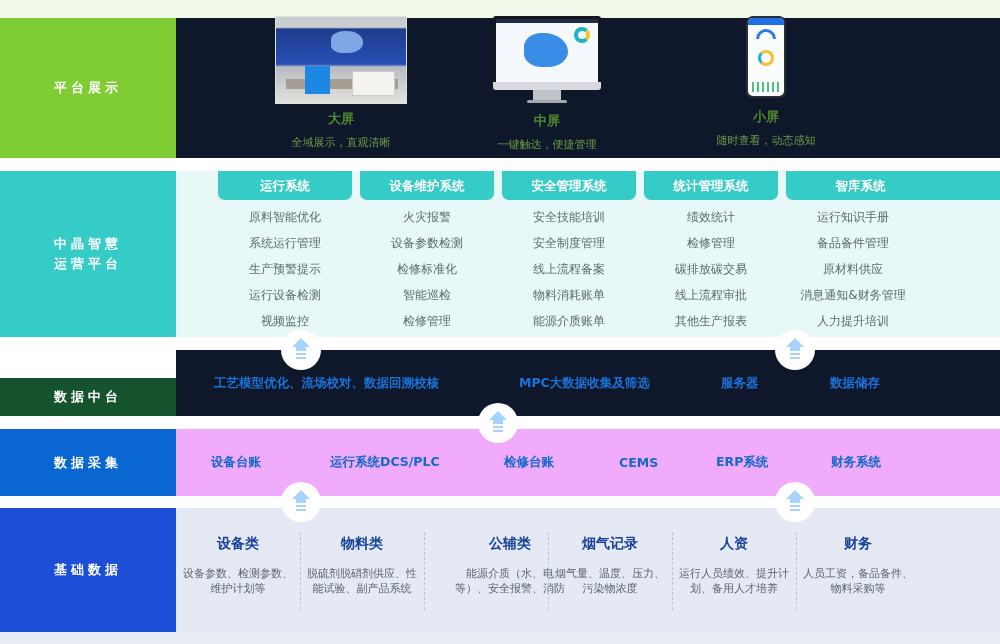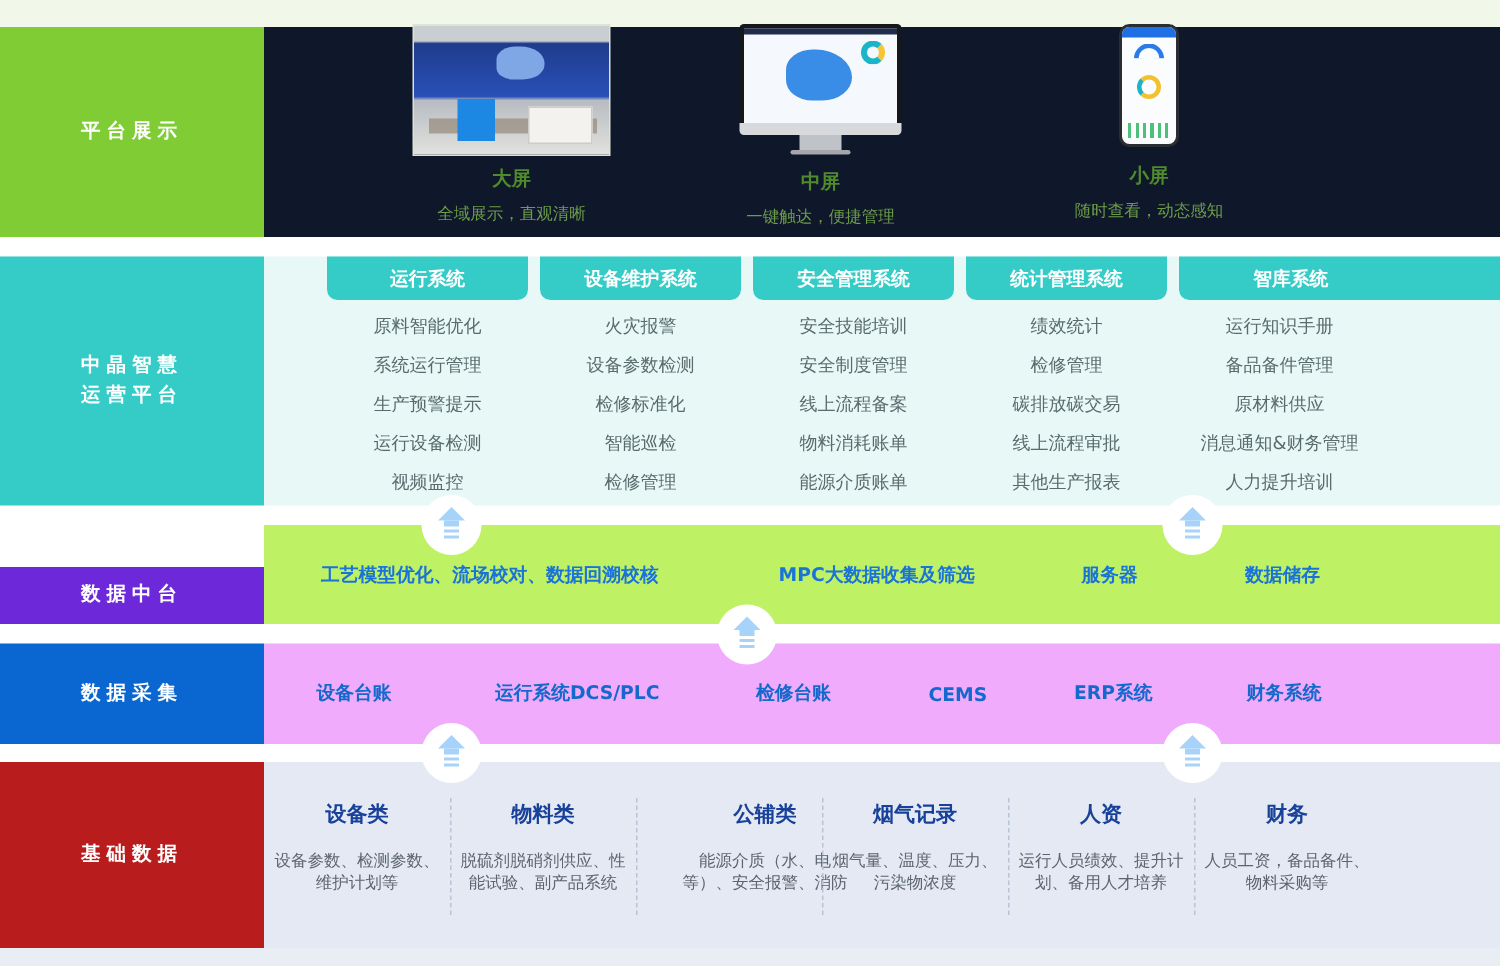--- a/index.html
+++ b/index.html
@@ -55,32 +55,32 @@
   #r2 { top: 171px; height: 166px; }
   #r2 .label { background: #35cbc6; }
   #r2 .panel { background: #e8f8f7; }
   .col { position: absolute; top: 0; width: 134px; text-align: center; }
   .col-head { height: 29px; background: #35cbc6; color: #fff; font-weight: bold; font-size: 12.5px; line-height: 29px; border-radius: 0 0 7px 7px; }
   .col-items { list-style: none; margin-top: 4px; }
   .col-items li { font-size: 12px; color: #5a6b6e; height: 26px; line-height: 26px; }
 
   
   #r3 { top: 350px; height: 66px; }
-  #r3 .label { background: #6d28d9; margin-top: 28px; }
-  #r3 .panel { background: #bef264; }
+  #r3 .label { background: #14532d; margin-top: 28px; }
+  #r3 .panel { background: #0f172a; }
   
   #r4 { top: 429px; height: 67px; }
   #r4 .label { background: #0a66d0; }
   #r4 .panel { background: #f0abfc; }
   .item { position: absolute; top: 0; height: 100%; display: flex; align-items: center; font-size: 12.5px; font-weight: bold; color: #1a73d9; white-space: nowrap; }
   #r4 .item { color: #1569cc; }
 
   
   #r5 { top: 508px; height: 124px; }
-  #r5 .label { background: #b91c1c; }
+  #r5 .label { background: #1d4ed8; }
   #r5 .panel { background: #e4e9f3; }
   .cat { position: absolute; top: 24px; width: 124px; text-align: center; }
   .cat .ct { font-size: 14px; font-weight: bold; color: #18419a; height: 22px; line-height: 22px; }
   .cat .cd { font-size: 11px; color: #5b6470; margin-top: 12px; line-height: 15px; padding: 0 6px; }
   .divider { position: absolute; top: 24px; height: 78px; border-left: 1px dashed #b8c4d6; }
 
   .bottom-strip { position: absolute; left: 0; top: 632px; width: 1000px; height: 12px; background: #e9edf4; }
 
   
   .arrow { position: absolute; width: 40px; height: 40px; border-radius: 50%; background: #fff; z-index: 5; }

